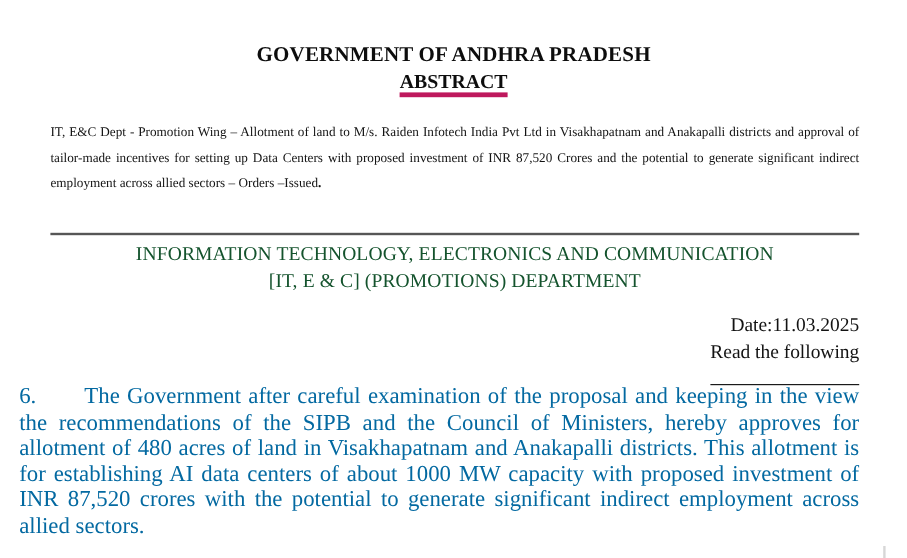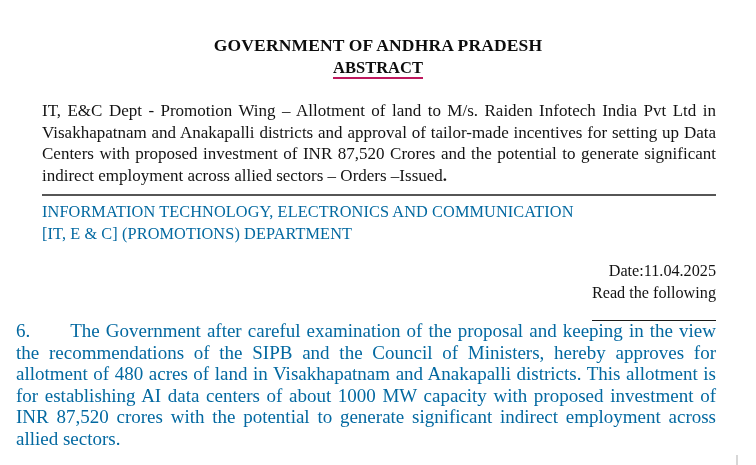--- a/index.html
+++ b/index.html
@@ -41,31 +41,31 @@
     line-height: 1.1;
     color: #0d0d0d;
   }
   .abstract-title {
     margin-top: 4px;
     font-size: 16.5px;
     font-weight: bold;
     line-height: 1.1;
     color: #0d0d0d;
     display: inline-block;
-    border-bottom: 2px solid #be185d;
+    border-bottom: 4px solid #be185d;
     padding-bottom: 0px;
   }
 
   
   .abstract-body {
     position: absolute;
     left: 42px;
     top: 88px;
     width: 674px;
-    font-size: 17px;
+    font-size: 11px;
     line-height: 21.5px;
     text-align: justify;
     text-justify: inter-word;
     color: #131313;
   }
   .abstract-body .tail {
     font-weight: bold;
   }
 
   
@@ -77,24 +77,24 @@
     height: 2px;
     background: #565656;
   }
 
   
   .department {
     position: absolute;
     left: 42px;
     top: 189px;
     width: 674px;
-    text-align: left;
+    text-align: center;
     font-size: 16.3px;
     line-height: 21.5px;
-    color: #0369a1;
+    color: #14532d;
     letter-spacing: 0.1px;
   }
 
   
   .go-row {
     position: absolute;
     left: 42px;
     top: 249px;
     width: 674px;
     height: 44px;
@@ -183,21 +183,21 @@
 
   <div class="divider"></div>
 
   <div class="department">
     <div>INFORMATION TECHNOLOGY, ELECTRONICS AND COMMUNICATION</div>
     <div>[IT, E &amp; C] (PROMOTIONS) DEPARTMENT</div>
   </div>
 
   <div class="go-row">
     <div class="date-block">
-      <div>Date:11.04.2025</div>
+      <div>Date:11.03.2025</div>
       <div><span class="read-following">Read the following</span></div>
     </div>
   </div>
 
   <div class="clause">
     <div class="clause-body"><span class="clause-num">6.</span><span class="clause-gap"></span><span>The Government after careful examination of the proposal and keeping in the view the recommendations of the SIPB and the Council of Ministers, hereby approves for allotment of 480 acres of land in Visakhapatnam and Anakapalli districts. This allotment is for establishing AI data centers of about 1000 MW capacity with proposed investment of INR 87,520 crores with the potential to generate significant indirect employment across allied sectors.</span></div>
   </div>
 
   <div class="clipped-line">——————————————————————————</div>
   <div class="edge-artifact"></div>

